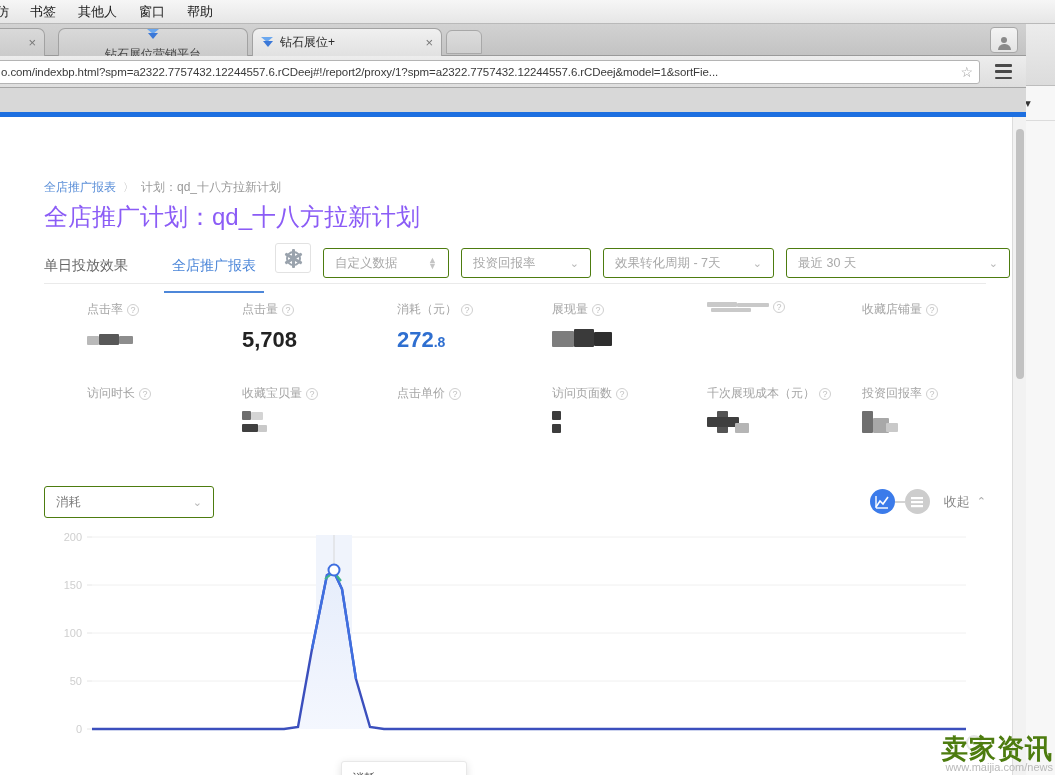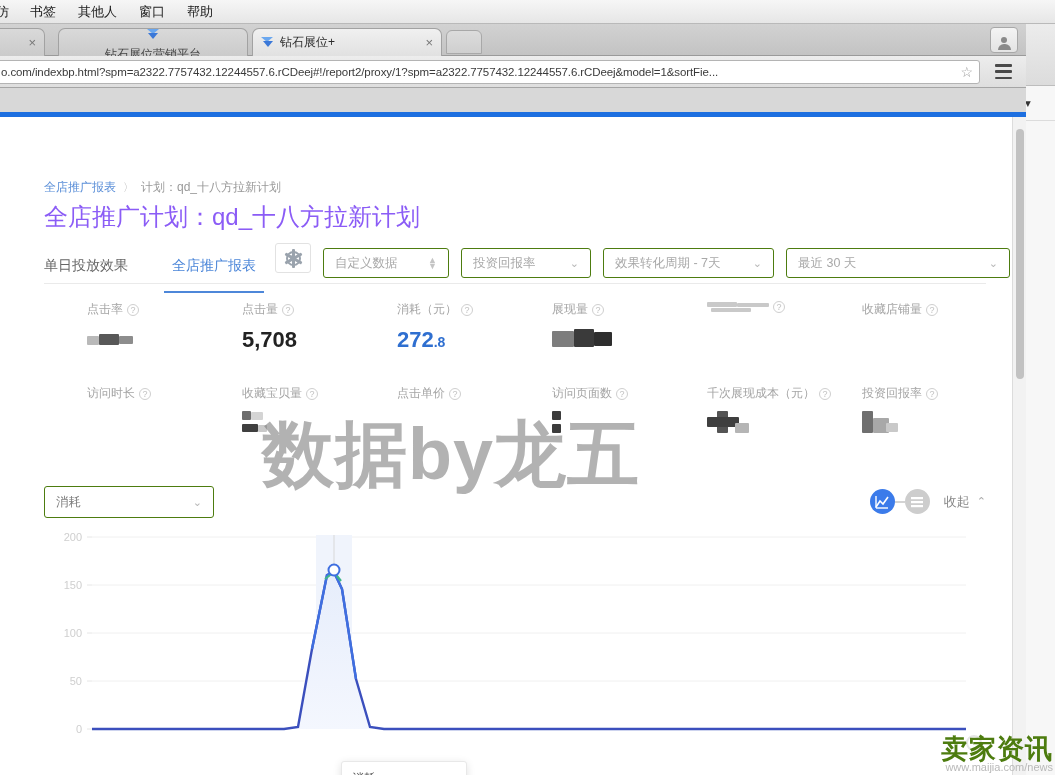--- a/index.html
+++ b/index.html
@@ -653,21 +653,20 @@
           <div class="tooltip">
             <div class="tt">消耗</div>
 
           </div>
 
           <div class="gearsmall"></div>
         </div>
 
       </div>
 
-      <div class="wm-main">数据by龙五</div>
     </div>
 
     <div class="pagescroll">
       <div class="thumb"></div>
     </div>
   </div>
 
   <div class="wm-br">
     <div class="big">卖家资讯</div>
     <div class="small">www.maijia.com/news</div>

